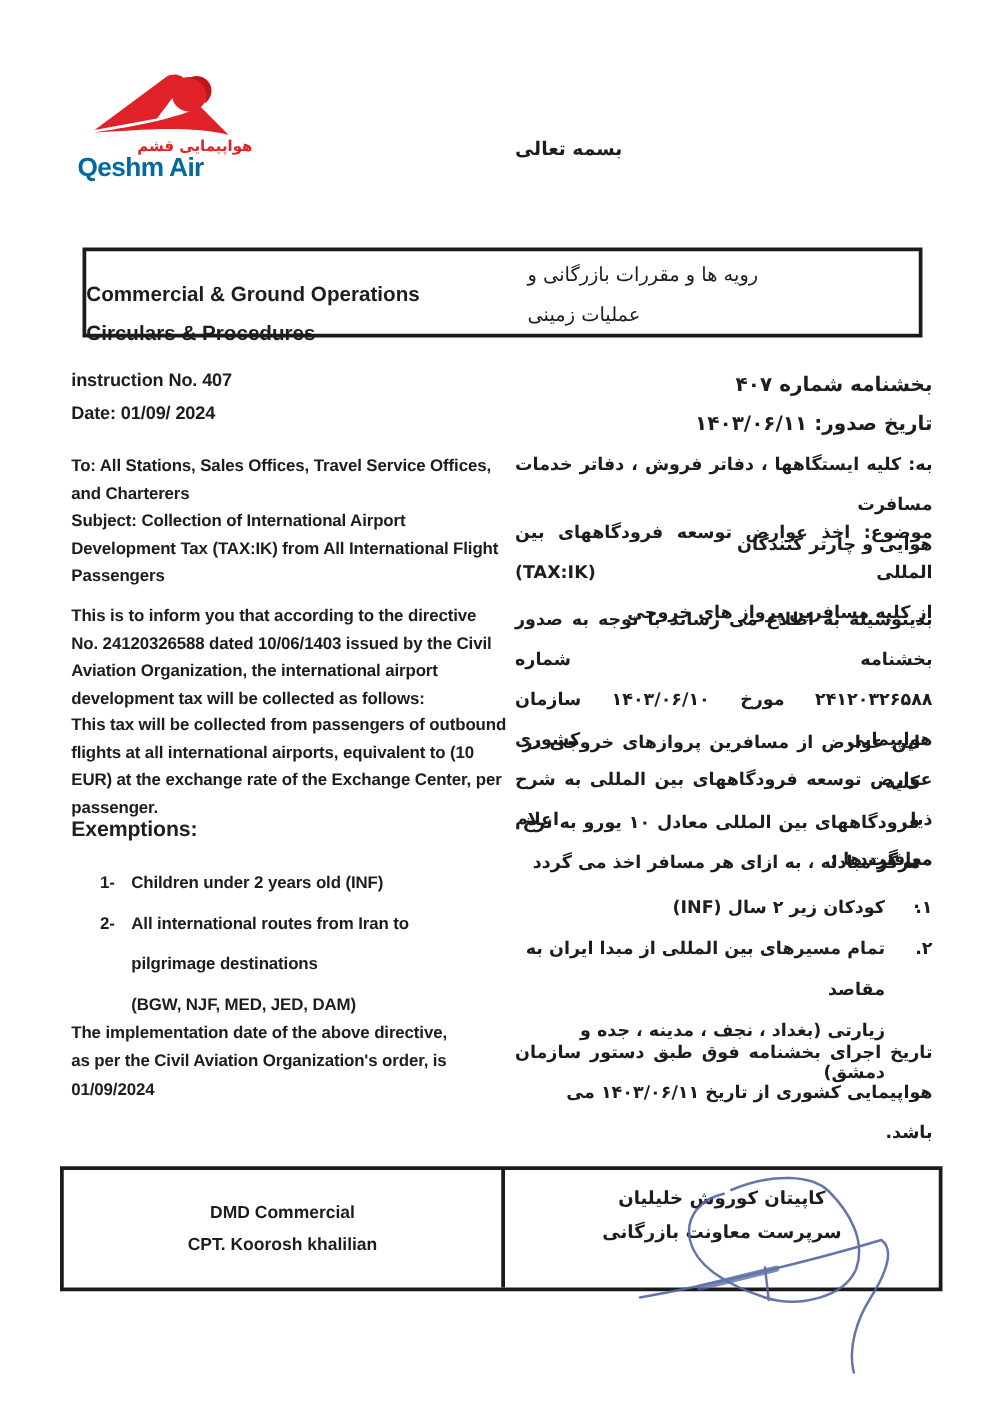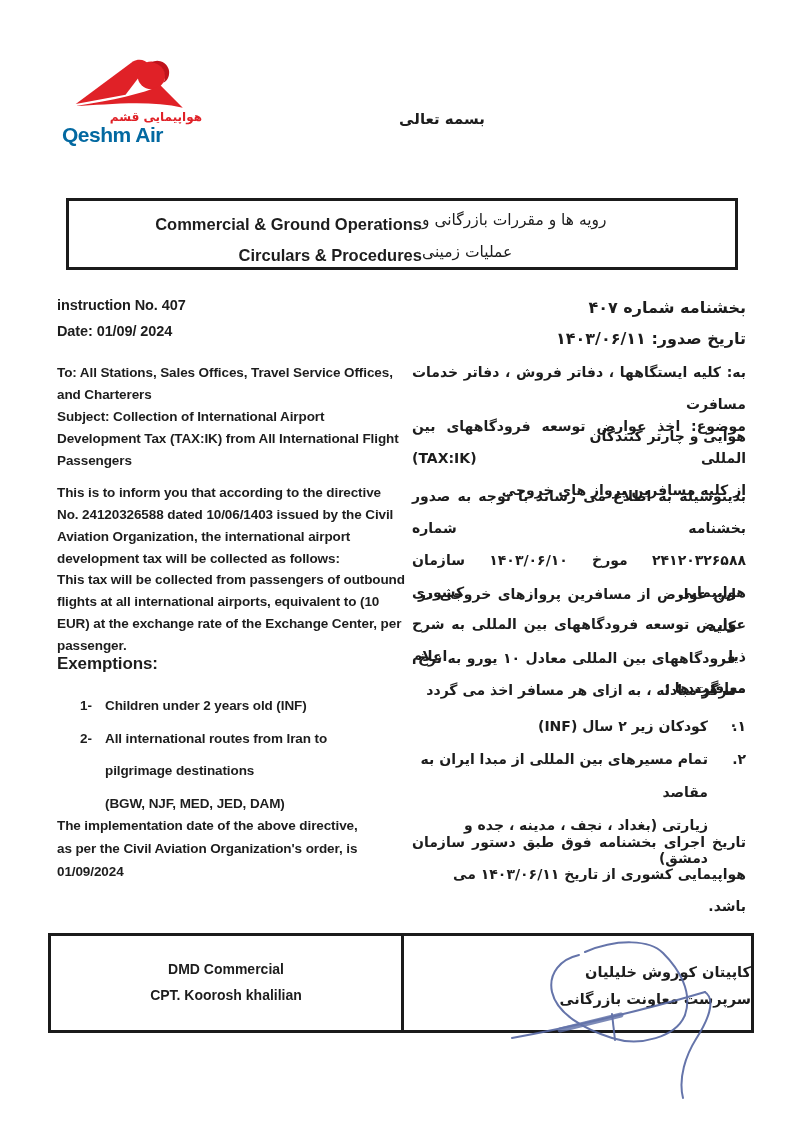--- a/index.html
+++ b/index.html
@@ -7,26 +7,26 @@
     position:relative;width:800px;height:1132px;margin:0 auto;
     background:#ffffff;overflow:hidden;
     font-family:"Liberation Sans",sans-serif;color:#1d1d1d;
   }
   
   .logo{position:absolute;left:62px;top:50px;width:140px;}
   .logo svg{display:block;margin:0 auto;}
   .logo .brand-fa{font-family:"DejaVu Sans",sans-serif;font-weight:bold;font-size:12px;color:#e02127;direction:rtl;margin-top:-2px;}
   .logo .brand-en{font-weight:bold;font-size:21px;color:#0369a1;letter-spacing:-0.5px;margin-top:-1px;}
   
-  .bismillah{position:absolute;left:362px;top:110px;width:160px;text-align:center;
+  .bismillah{position:absolute;left:375px;top:110px;width:160px;text-align:center;
     font-family:"DejaVu Sans",sans-serif;font-weight:bold;font-size:15px;direction:rtl;}
   
   .header-box{position:absolute;left:66px;top:198px;width:666px;height:66px;
     border:3px solid #1b1b1b;display:flex;background:#fff;}
-  .header-box .en{flex:0 0 53%;text-align:right;font-weight:bold;font-size:16.5px;line-height:31px;padding-top:8px;}
+  .header-box .en{flex:0 0 53%;text-align:left;font-weight:bold;font-size:16.5px;line-height:31px;padding-top:20px;}
   .header-box .fa{flex:1;text-align:left;font-family:"DejaVu Sans",sans-serif;font-weight:normal;font-size:15.5px;line-height:32px;padding-top:3px;direction:rtl;}
   
   .col-en{position:absolute;left:57px;top:292px;width:358px;font-weight:bold;font-size:13.5px;letter-spacing:-0.1px;}
   .col-en .blk{position:absolute;left:0;right:0;}
   .col-en .line{line-height:22px;}
   .meta-line{font-size:14.5px;line-height:26px;}
   .ex-title{font-size:17px;}
   .ex-item{position:relative;padding-left:48px;line-height:32.5px;}
   .ex-item .num{position:absolute;left:23px;}
   .impl .line{line-height:23px;}
@@ -39,22 +39,22 @@
   .fa-meta{line-height:31px;font-size:16px;text-align:right;}
   .fa-ex-item{display:flex;flex-direction:row;line-height:33px;}
   .fa-ex-item .num{width:24px;flex:0 0 24px;}
   .fa-ex-item .txt{padding-right:14px;}
   .fa-indent{padding-right:10px;padding-left:6px;}
   
   .sign-box{position:absolute;left:48px;top:933px;width:700px;height:94px;
     border:3px solid #1b1b1b;display:flex;background:#fff;}
   .sign-box .cell-en{flex:0 0 50%;border-right:3px solid #1b1b1b;text-align:center;
     font-weight:bold;font-size:14px;line-height:26px;padding-top:20px;}
-  .sign-box .cell-fa{flex:1;font-family:"DejaVu Sans",sans-serif;
-    font-weight:bold;font-size:14.5px;line-height:27px;padding-top:23px;direction:rtl;}
+  .sign-box .cell-fa{flex:1;text-align:center;font-family:"DejaVu Sans",sans-serif;
+    font-weight:bold;font-size:14.5px;line-height:27px;padding-top:10px;direction:rtl;}
   .sign-ink{position:absolute;left:500px;top:930px;width:260px;height:185px;pointer-events:none;}
 </style>
 </head>
 <body>
 
 <div class="page">
 
   <div class="logo">
     <svg width="120" height="62" viewBox="0 0 130 66">
       <path d="M4,58 L66,12 C72,8 80,10 83,15 L58,48 Z" fill="#e02127"></path>

